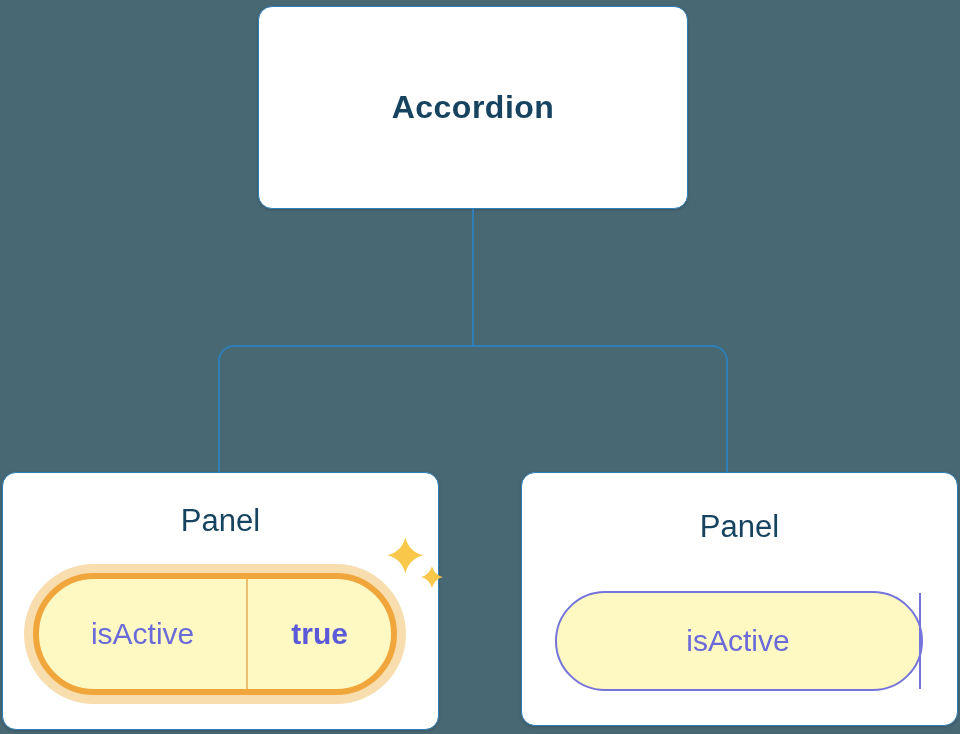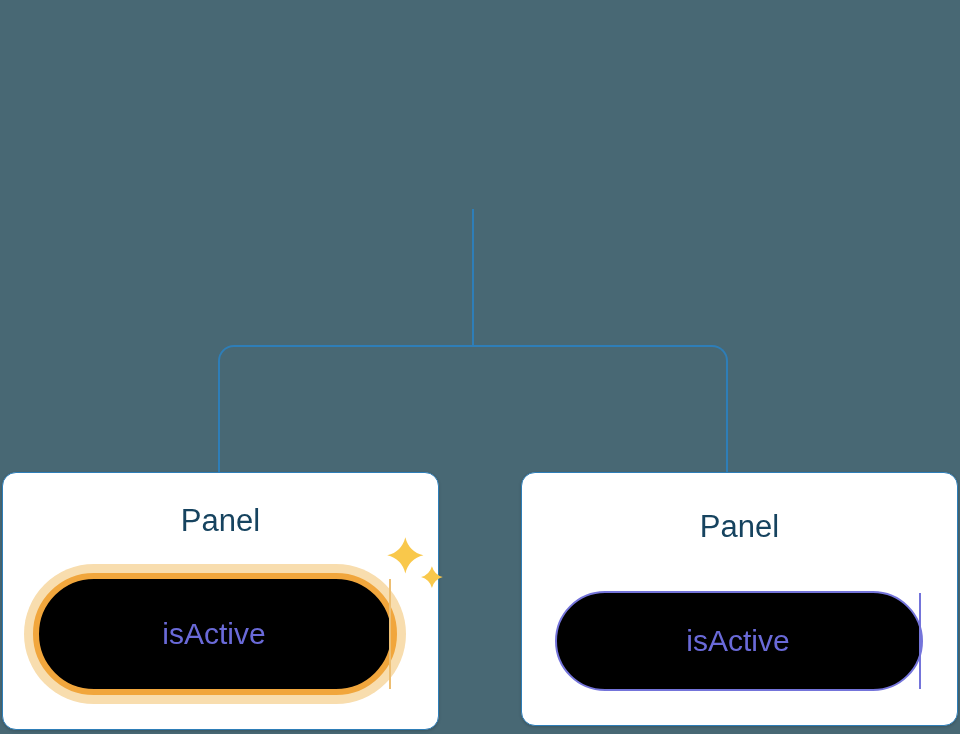--- a/index.html
+++ b/index.html
@@ -55,21 +55,21 @@
     font-size: 31px;
     font-weight: 400;
   }
   .panel-left  .panel-title { margin-top: 30px; }
   .panel-right .panel-title { margin-top: 36px; }
   
   .pill {
     position: absolute;
     display: flex;
     align-items: stretch;
-    background: #000000;
+    background: #fef9c3;
     box-sizing: border-box;
     text-align: right;
   }
   .pill-active {
     left: 30px; top: 100px;
     width: 364px; height: 122px;
     border: 6px solid #f1a63c;
     border-radius: 70px;
     box-shadow: 0 0 0 9px #f8ddae;
   }
@@ -97,28 +97,32 @@
     left: 386px; top: 536px;
     width: 58px; height: 58px;
     z-index: 5;
   }
 </style>
 </head>
 <body>
 
 <div class="canvas">
 
+  <div class="node root-node">
+    <span class="node-label">Accordion</span>
+  </div>
 
   <div class="stem"></div>
   <div class="bracket"></div>
 
   <div class="node panel-left">
     <div class="panel-title">Panel</div>
     <div class="pill pill-active">
       <div class="cell cell-name">isActive</div>
+      <div class="cell cell-value">true</div>
     </div>
   </div>
 
   <svg class="sparkle" viewBox="0 0 48 48" aria-hidden="true">
     <path d="M16 1 Q19 13 31 16 Q19 19 16 31 Q13 19 1 16 Q13 13 16 1 Z" fill="#f9c84b"></path>
     <path d="M38 25 Q40 32 47 34 Q40 36 38 43 Q36 36 29 34 Q36 32 38 25 Z" fill="#f9c84b"></path>
   </svg>
 
   <div class="node panel-right">
     <div class="panel-title">Panel</div>

